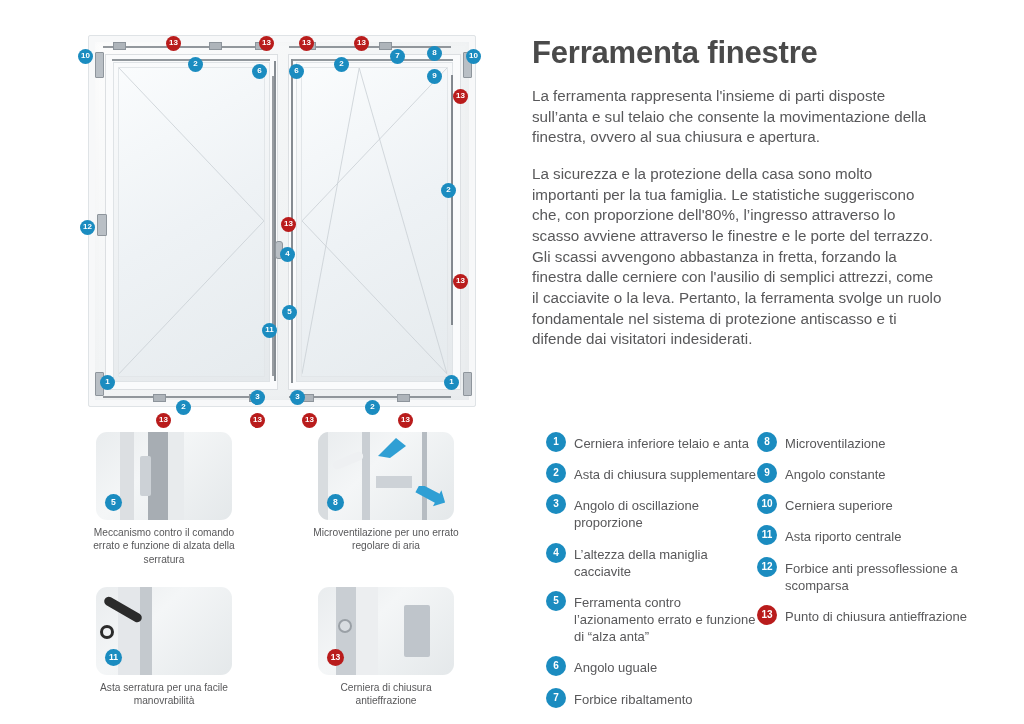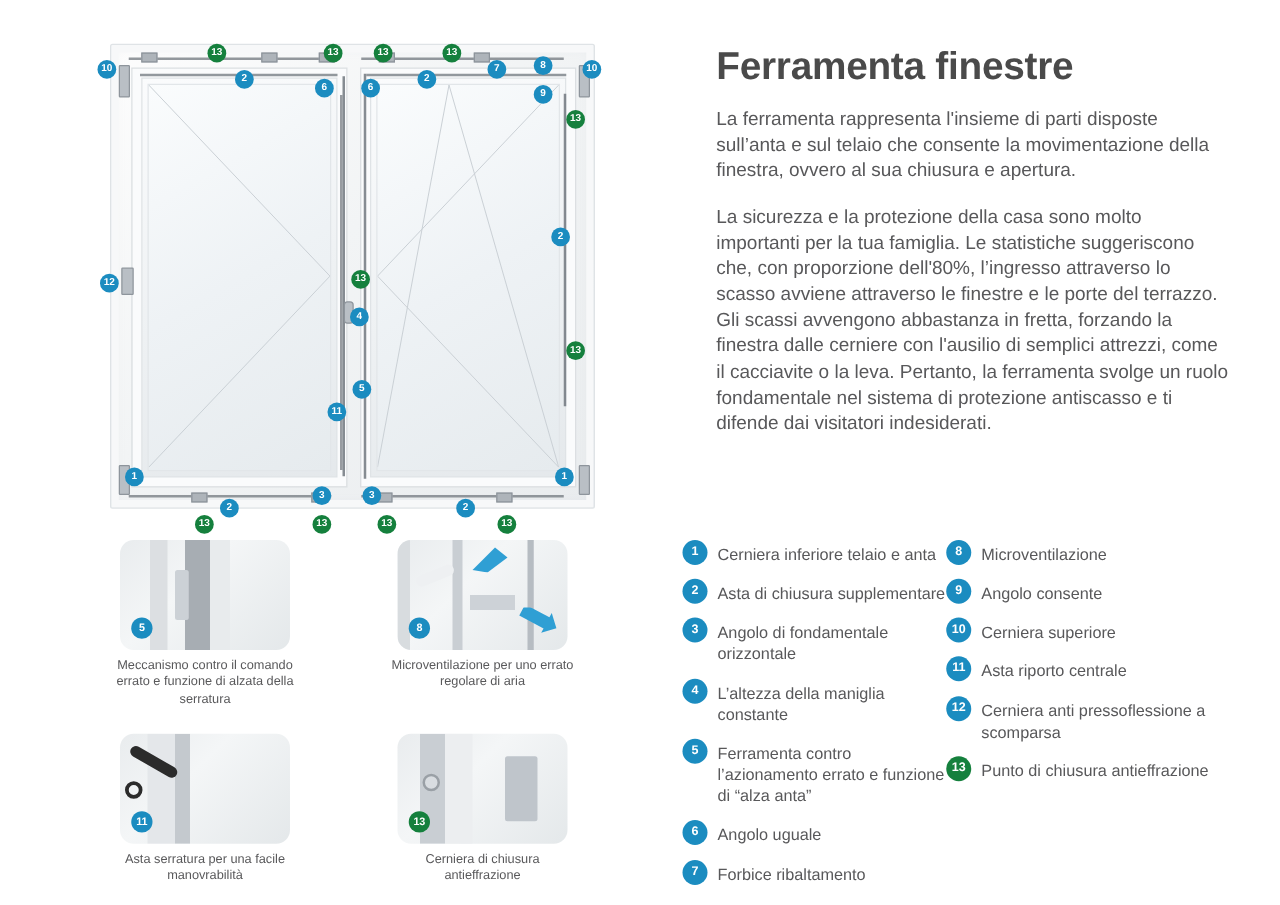--- a/index.html
+++ b/index.html
@@ -5,21 +5,21 @@
   * { box-sizing: border-box; margin: 0; padding: 0; }
   html, body {
     width: 1024px; height: 724px;
     background: #ffffff;
     font-family: "Liberation Sans", sans-serif;
     overflow: hidden;
   }
   .page { position: relative; width: 1024px; height: 724px; background:#fff; }
 
   
-  .text-col { position: absolute; left: 573px; top: 36px; width: 410px; }
+  .text-col { position: absolute; left: 532px; top: 36px; width: 410px; }
   .title {
     font-size: 31px; font-weight: bold; color: #4a4a4a;
     letter-spacing: -0.2px; line-height: 1.1; margin-bottom: 16px;
   }
   .para {
     font-size: 15.2px; color: #58585a; line-height: 1.36;
     margin-bottom: 16px;
   }
 
   
@@ -38,21 +38,21 @@
   }
 
   
   .badge {
     display: inline-flex; align-items: center; justify-content: center;
     width: 20px; height: 20px; border-radius: 50%;
     background: #1b8cc0; color: #fff;
     font-size: 10px; font-weight: bold;
     line-height: 1;
   }
-  .badge.orange { background: #15803d; }
+  .badge.orange { background: #b91c1c; }
   .badge.sm { width: 17px; height: 17px; font-size: 8.6px; }
   .badge.tiny { width: 15px; height: 15px; font-size: 8px; }
 
   
   .diagram { position: absolute; left: 70px; top: 22px; width: 420px; height: 400px; }
   .win-outer {
     position: absolute; left: 18px; top: 13px; width: 388px; height: 372px;
     background: linear-gradient(135deg,#fdfdfd 0%, #f2f4f5 45%, #e9ecee 100%);
     border: 1px solid #dfe3e6;
     border-radius: 2px;
@@ -226,25 +226,25 @@
           <div class="legend-item">
             <span class="badge">1</span>
             <span class="legend-text">Cerniera inferiore telaio e anta</span>
           </div>
           <div class="legend-item">
             <span class="badge">2</span>
             <span class="legend-text">Asta di chiusura supplementare</span>
           </div>
           <div class="legend-item">
             <span class="badge">3</span>
-            <span class="legend-text">Angolo di fondamentale orizzontale</span>
+            <span class="legend-text">Angolo di oscillazione proporzione</span>
           </div>
           <div class="legend-item">
             <span class="badge">4</span>
-            <span class="legend-text">L’altezza della maniglia constante</span>
+            <span class="legend-text">L’altezza della maniglia cacciavite</span>
           </div>
           <div class="legend-item">
             <span class="badge">5</span>
             <span class="legend-text">Ferramenta contro l’azionamento errato e funzione di “alza anta”</span>
           </div>
           <div class="legend-item">
             <span class="badge">6</span>
             <span class="legend-text">Angolo uguale</span>
           </div>
           <div class="legend-item">
@@ -252,33 +252,33 @@
             <span class="legend-text">Forbice ribaltamento</span>
           </div>
         </div>
       <div class="legend-col right" id="legend-right">
           <div class="legend-item">
             <span class="badge">8</span>
             <span class="legend-text">Microventilazione</span>
           </div>
           <div class="legend-item">
             <span class="badge">9</span>
-            <span class="legend-text">Angolo consente</span>
+            <span class="legend-text">Angolo constante</span>
           </div>
           <div class="legend-item">
             <span class="badge">10</span>
             <span class="legend-text">Cerniera superiore</span>
           </div>
           <div class="legend-item">
             <span class="badge">11</span>
             <span class="legend-text">Asta riporto centrale</span>
           </div>
           <div class="legend-item">
             <span class="badge">12</span>
-            <span class="legend-text">Cerniera anti pressoflessione a scomparsa</span>
+            <span class="legend-text">Forbice anti pressoflessione a scomparsa</span>
           </div>
           <div class="legend-item">
             <span class="badge orange">13</span>
             <span class="legend-text">Punto di chiusura antieffrazione</span>
           </div>
         </div>
     </div>
   </div>
 
   <div class="cards">

